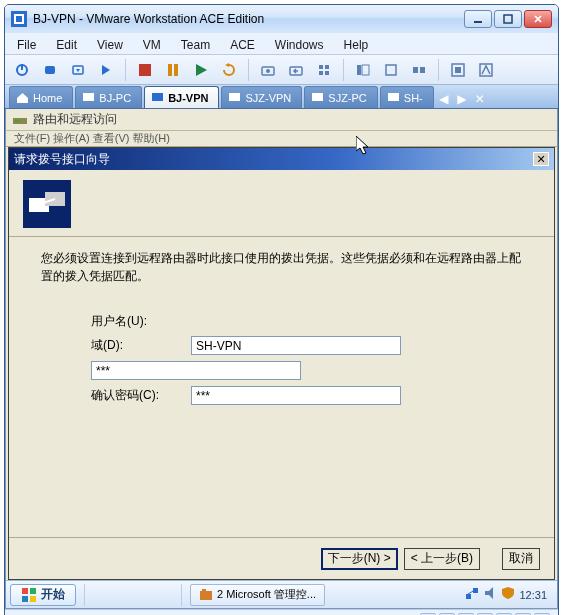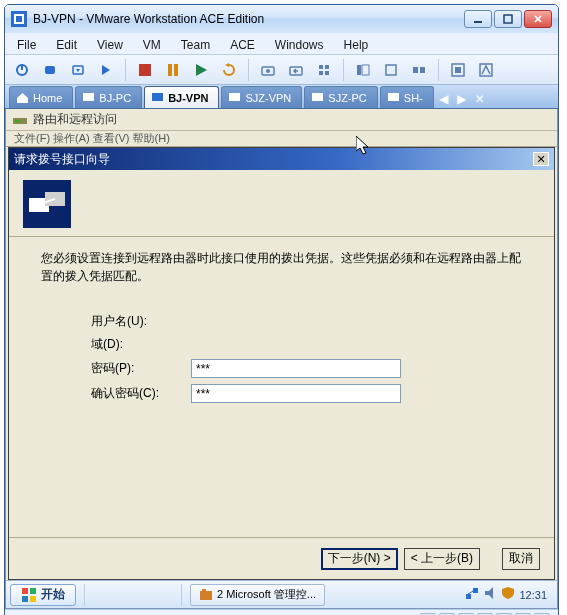--- a/index.html
+++ b/index.html
@@ -297,23 +297,23 @@
         </div>
       </div>
       <div class="wiz-body">
         <div class="note">您必须设置连接到远程路由器时此接口使用的拨出凭据。这些凭据必须和在远程路由器上配置的拨入凭据匹配。</div>
         <div style="padding-left:50px;">
           <div class="form-row">
             <label>用户名(U):</label>
           </div>
           <div class="form-row">
             <label>域(D):</label>
+            <input type="text" value="SH-VPN" style="">
           </div>
           <div class="form-row">
-            <label>密码(P):</label>
             <input type="text" value="***" style="">
           </div>
           <div class="form-row">
             <label>确认密码(C):</label>
             <input type="text" value="***" style="">
           </div>
         </div>
       </div>
       <div class="wiz-footer">
         <div class="btn primary">下一步(N) &gt;</div>

